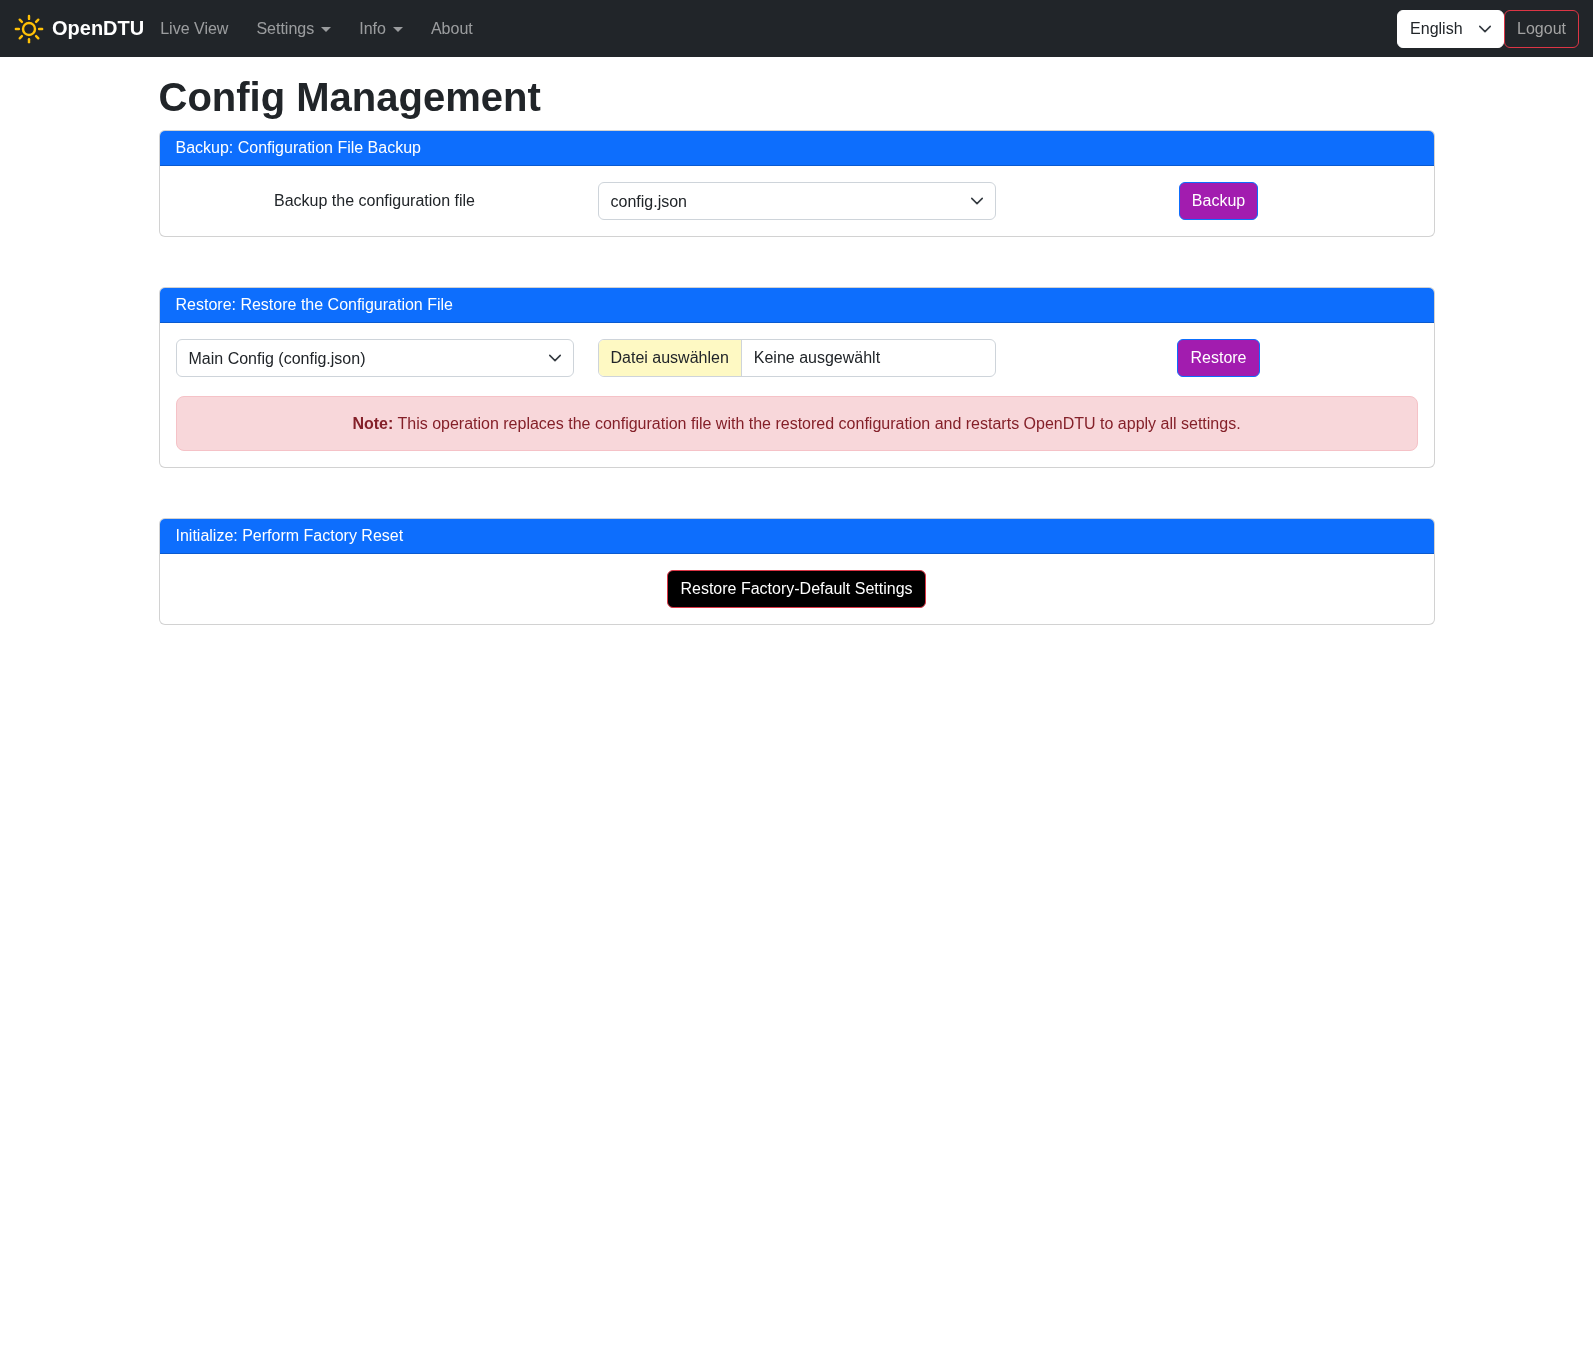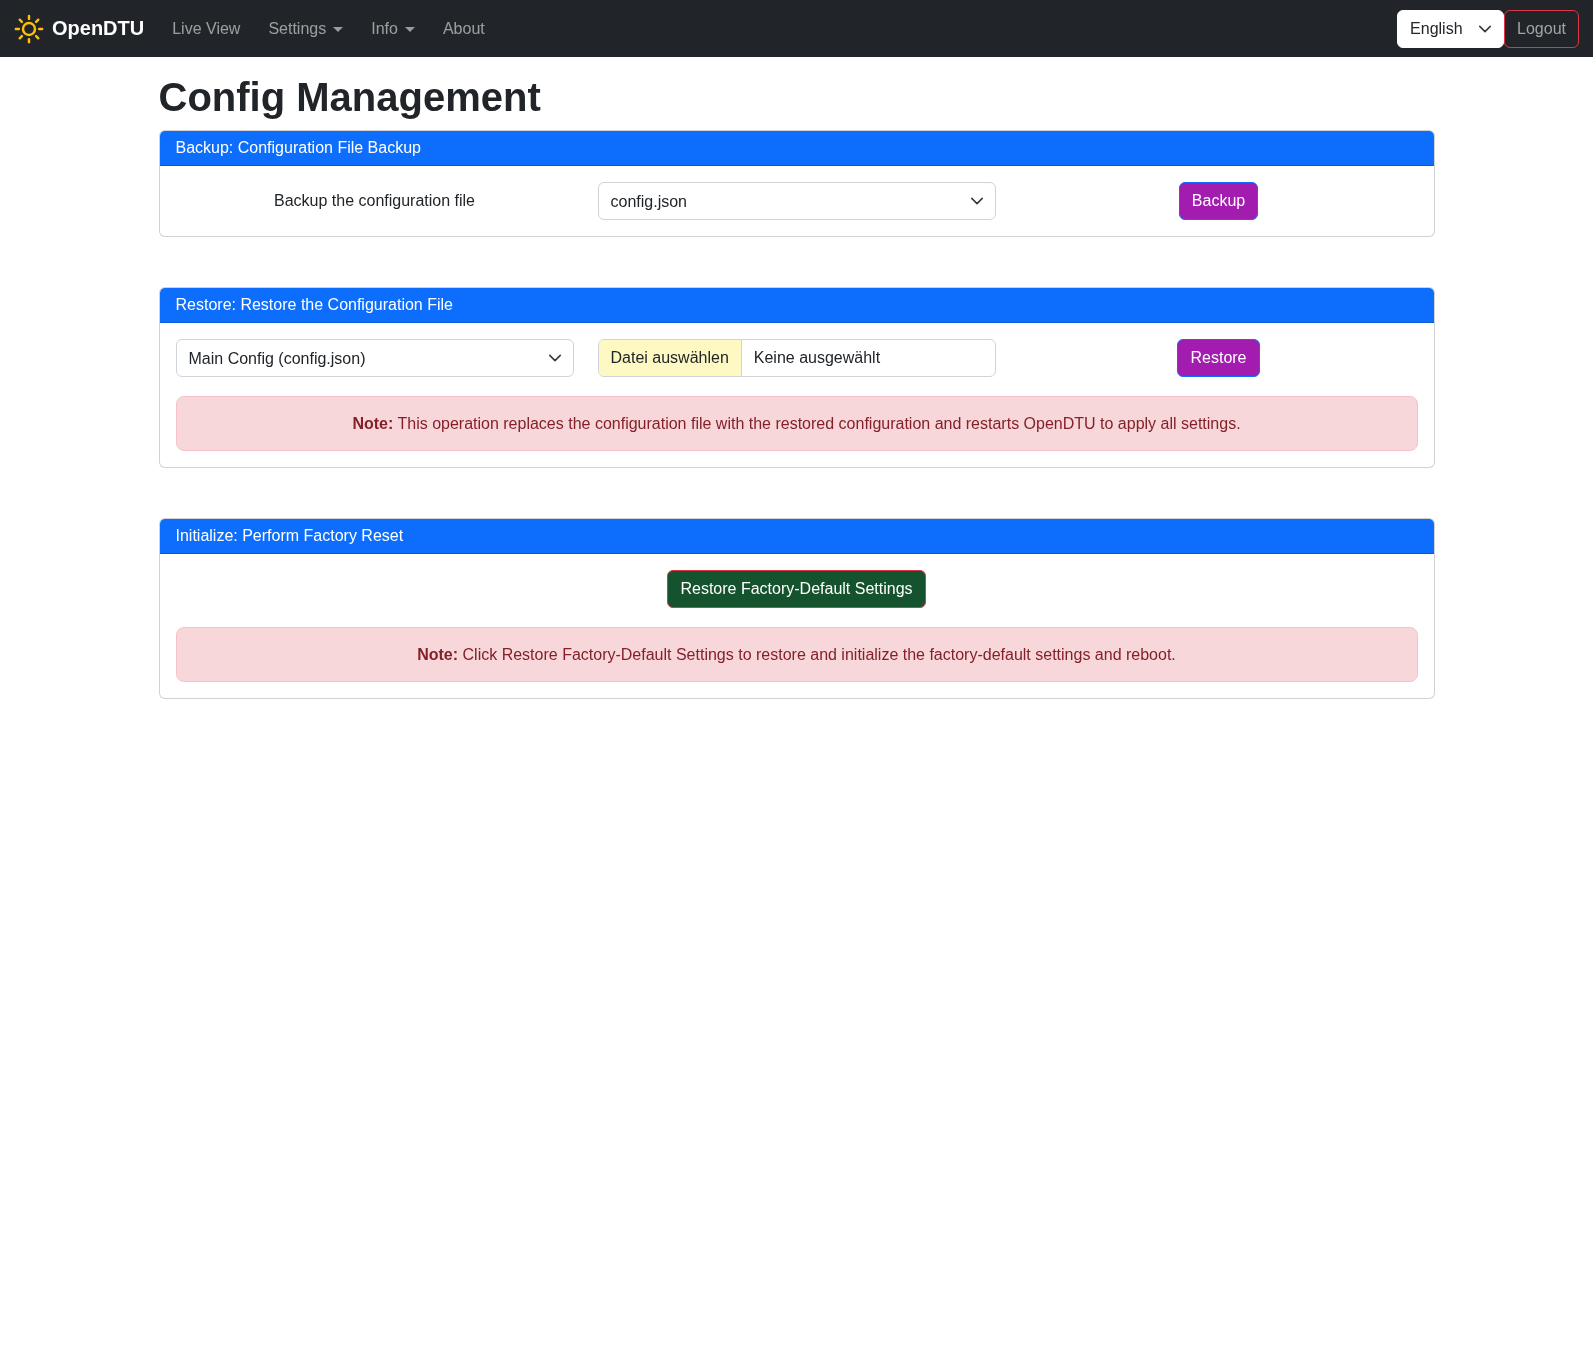--- a/index.html
+++ b/index.html
@@ -18,21 +18,21 @@
     background: #212529;
     display: flex;
     align-items: center;
     justify-content: space-between;
     padding: 0 14px;
   }
   .nav-left { display: flex; align-items: center; }
   .brand {
     display: flex; align-items: center; gap: 8px;
     color: #fff; font-size: 20px; font-weight: 600;
-    margin-right: 14px; cursor: pointer; text-decoration: none;
+    margin-right: 2px; cursor: pointer; text-decoration: none;
   }
   .nav-link {
     color: rgba(255,255,255,.55);
     padding: 8px 14px;
     cursor: pointer;
     display: flex; align-items: center; gap: 7px;
     text-decoration: none;
   }
   .caret {
     width: 0; height: 0;
@@ -71,21 +71,21 @@
     border: 1px solid transparent;
     cursor: pointer;
     line-height: 24px;
   }
   .btn-outline-danger {
     background: transparent;
     border-color: #dc3545;
     color: #a3a3a3;
   }
   .btn-primary { background: #a21caf; border-color: #0d6efd; color: #fff; }
-  .btn-danger  { background: #14532d; border-color: #dc3545; color: #fff; }
+  .btn-danger  { background: #000000; border-color: #dc3545; color: #fff; }
 
   
   .container { width: 1276px; margin: 0 auto; }
   h1.page-title {
     font-size: 40px;
     font-weight: 600;
     margin: 18px 0 10px 0;
     color: #212529;
   }
   .card {
@@ -244,19 +244,15 @@
         <strong>Note:</strong>
         <span>This operation replaces the configuration file with the restored configuration and restarts OpenDTU to apply all settings.</span>
       </div>
     </div>
   </section>
 
   <section class="card">
     <div class="card-header">Initialize: Perform Factory Reset</div>
     <div class="card-body center">
       <button class="btn btn-danger">Restore Factory-Default Settings</button>
-      <div class="alert">
-        <strong>Note:</strong>
-        <span>Click Restore Factory-Default Settings to restore and initialize the factory-default settings and reboot.</span>
-      </div>
     </div>
   </section>
 </main>
 
 </body></html>

